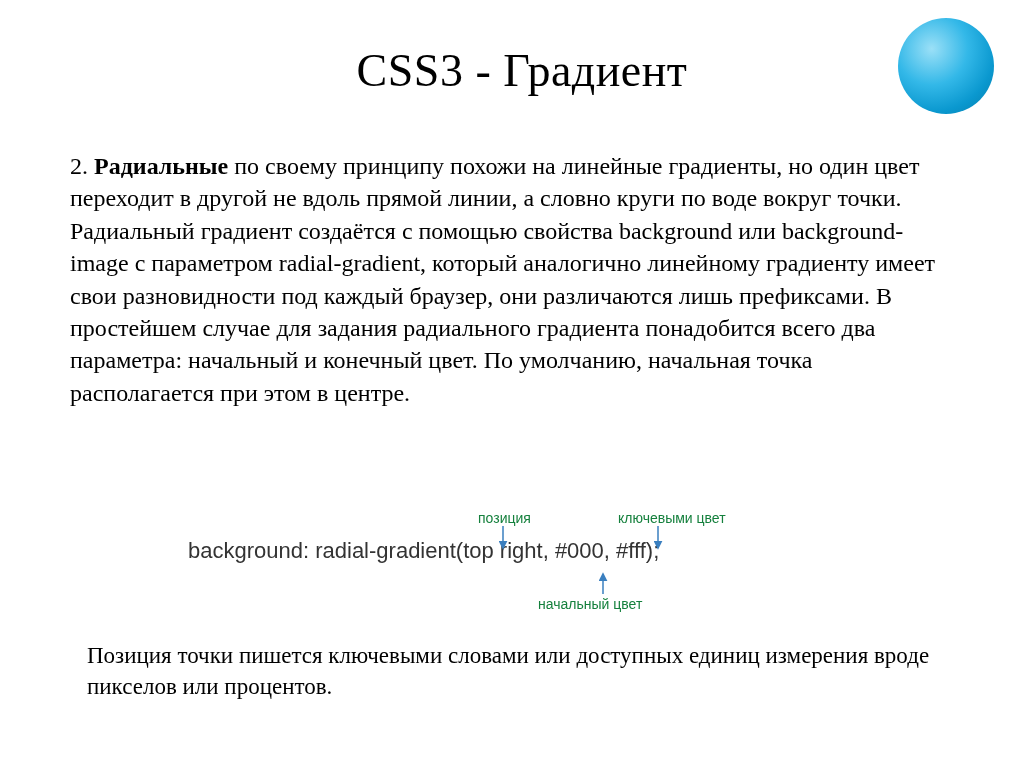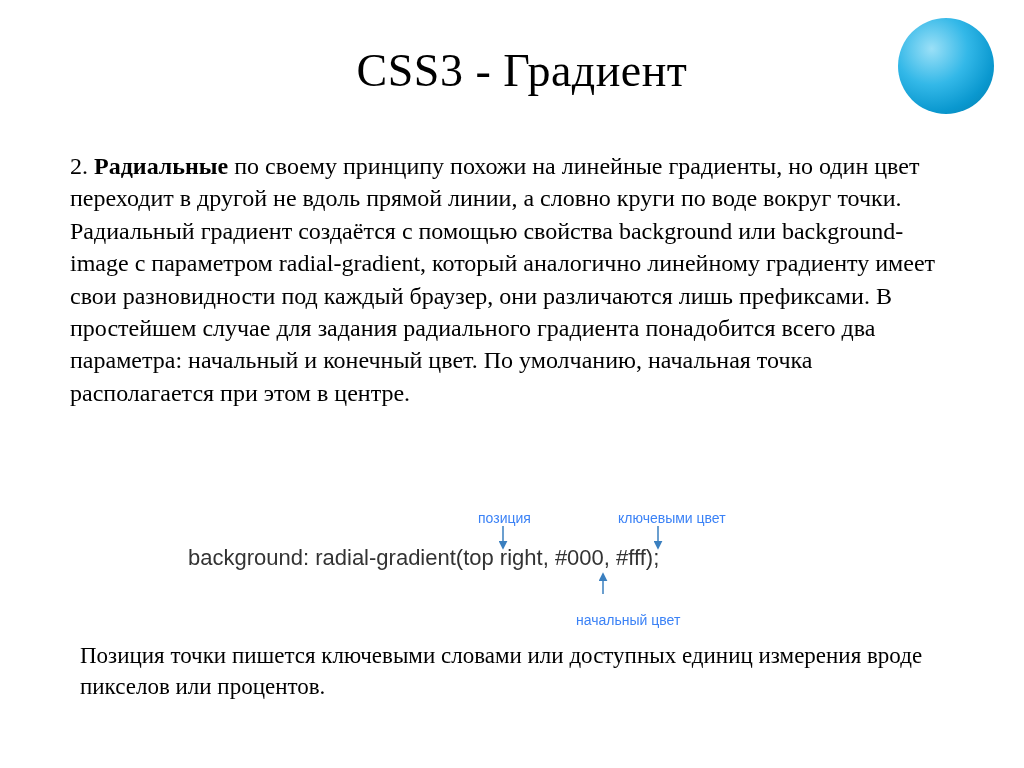--- a/index.html
+++ b/index.html
@@ -58,45 +58,45 @@
   .diagram {
     position: absolute;
     top: 508px;
     left: 188px;
     width: 640px;
     height: 110px;
     font-family: Arial, Helvetica, sans-serif;
   }
   .diagram .code {
     position: absolute;
-    top: 37px;
+    top: 30px;
     left: 0;
     font-size: 22px;
     color: #333;
     white-space: nowrap;
   }
   .diagram .label {
     position: absolute;
     font-size: 14px;
-    color: #3b82f6;
+    color: #15803d;
     white-space: nowrap;
   }
   .lbl-pos   { top: 2px;  left: 290px; }
   .lbl-end   { top: 2px;  left: 430px; }
-  .lbl-start { top: 88px; left: 388px; margin-top: 16px; }
+  .lbl-start { top: 88px; left: 350px; }
   .diagram svg {
     position: absolute;
     top: 0;
     left: 0;
   }
 
   .footnote {
     position: absolute;
     top: 640px;
-    left: 80px;
+    left: 87px;
     width: 880px;
     font-size: 23px;
     line-height: 1.35;
   }
 </style>
 </head>
 <body>
 
 <div class="slide">
 

